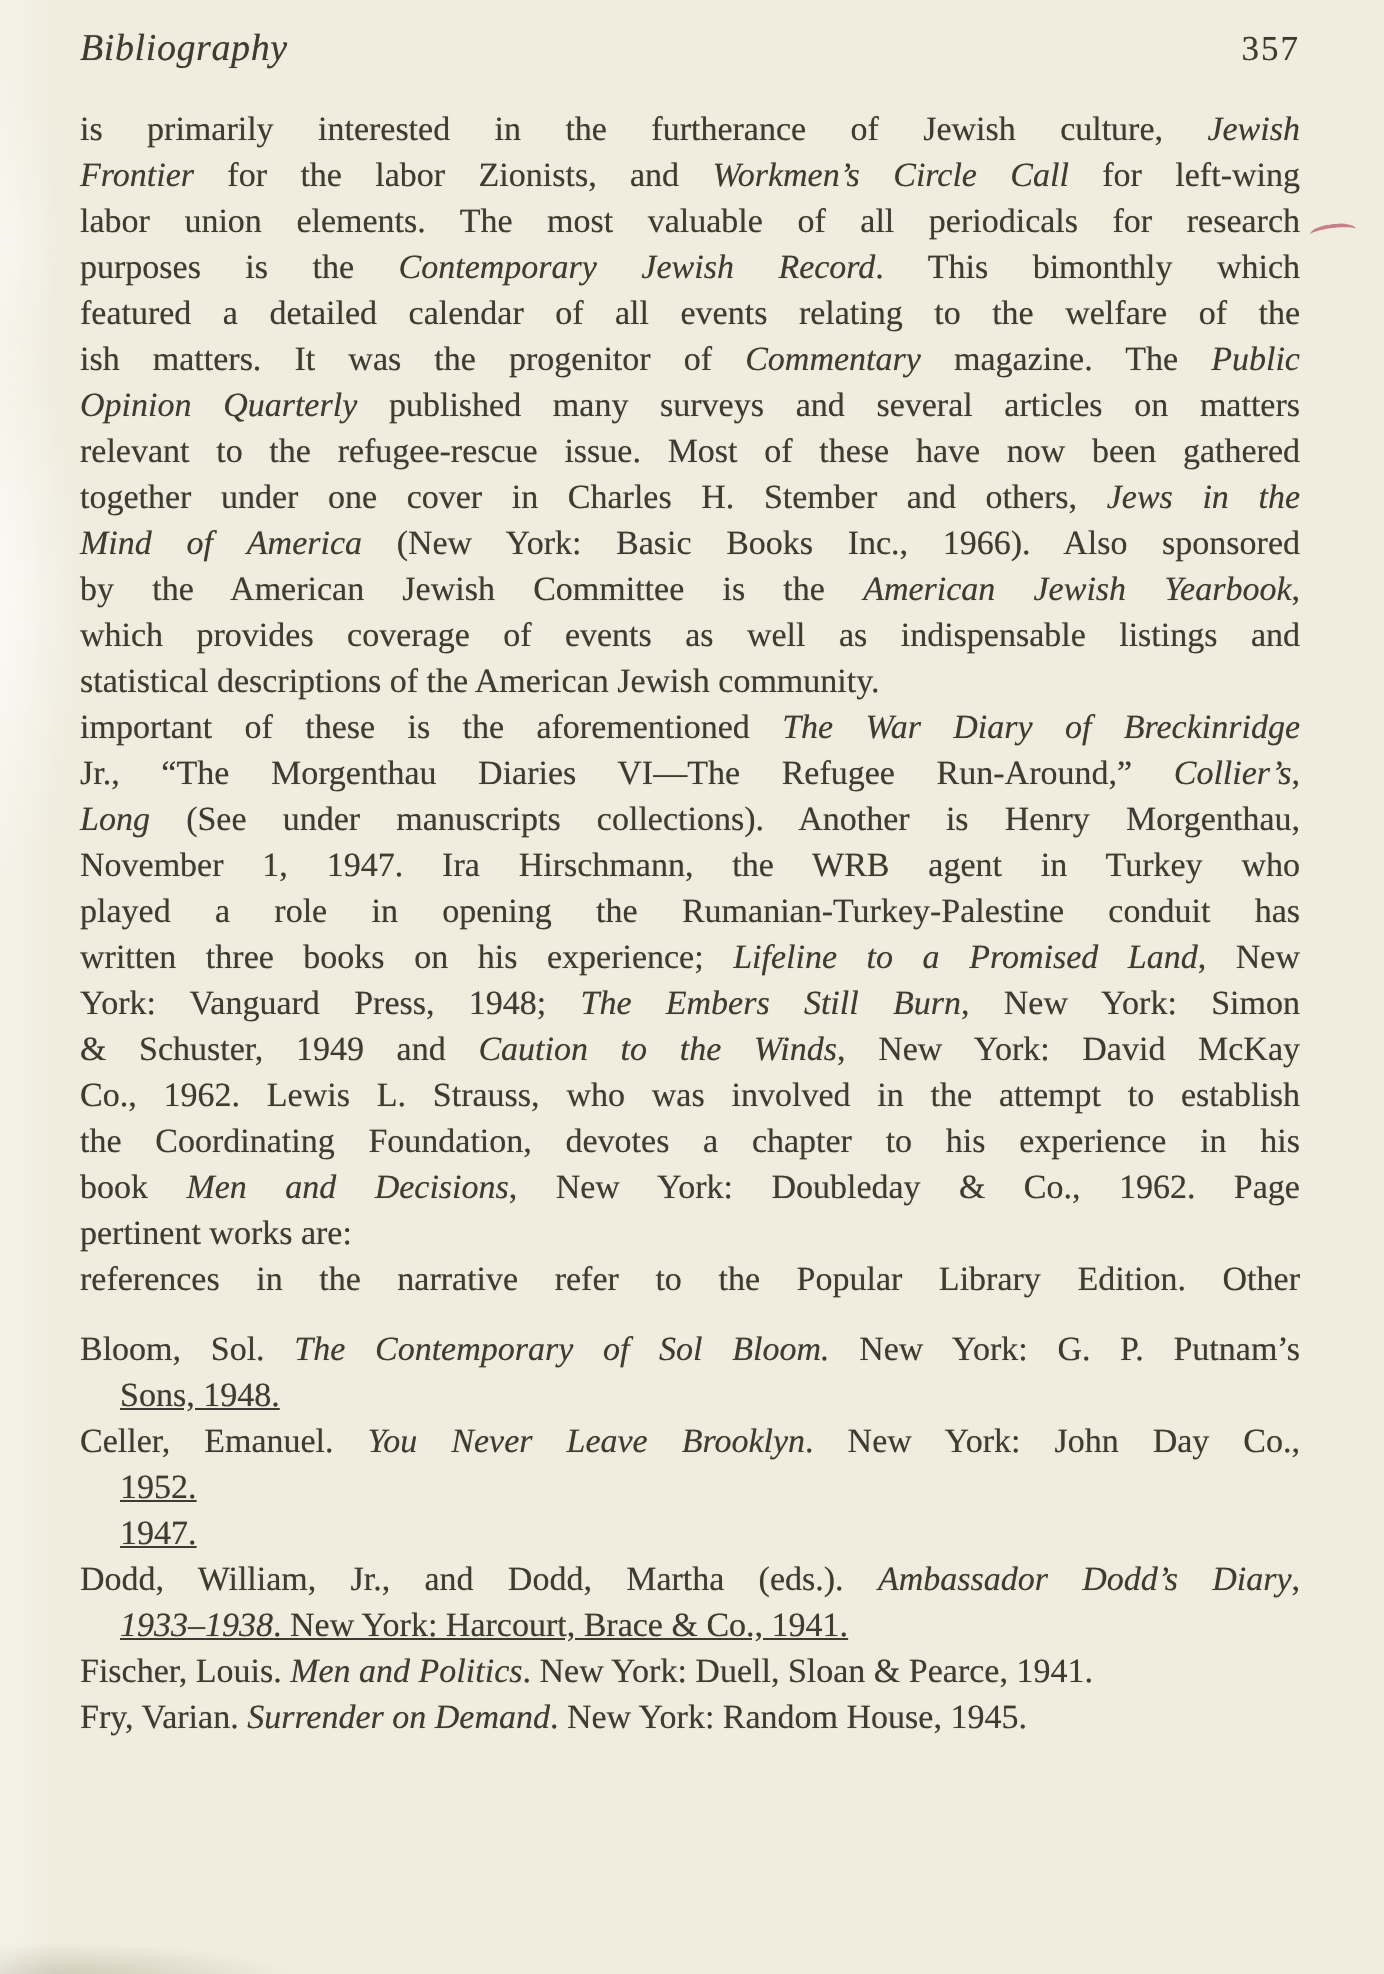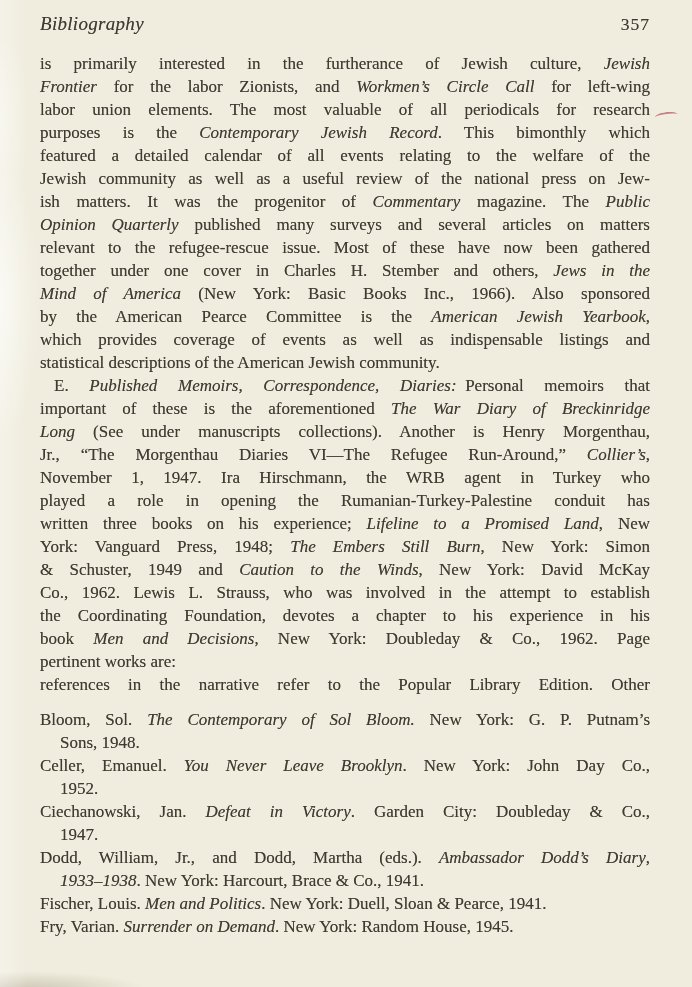--- a/index.html
+++ b/index.html
@@ -43,21 +43,21 @@
   .body-text{
     font-size:17px;
     line-height:23px;
   }
   .line{
     text-align:justify;
     white-space:normal;
   }
   .line.jl{ text-align-last:justify; }
   .line.fi{ text-indent:14px; }
-  .line.cont{ padding-left:20px; }
+  .line.cont{ padding-left:20px;text-decoration:underline; }
   .it{ font-style:italic; }
   .bib{ margin-top:12px; }
   
   .body-text, .hdr{ text-shadow:0 0 .4px rgba(62,60,50,.55); }
   .pen-mark{
     position:absolute;
     left:655px; top:112px;
     width:23px; height:8px;
     border-top:2.5px solid var(--pen);
     border-radius:50%;
@@ -76,35 +76,33 @@
   </div>
 
   <div class="body-text">
     <div id="paragraphs">
         <div>
           <div class="line jl"><span>is primarily interested in the furtherance of Jewish culture, </span><span class="it">Jewish</span></div>
           <div class="line jl"><span class="it">Frontier</span><span> for the labor Zionists, and </span><span class="it">Workmen’s Circle Call</span><span> for left-wing</span></div>
           <div class="line jl"><span>labor union elements. The most valuable of all periodicals for research</span></div>
           <div class="line jl"><span>purposes is the </span><span class="it">Contemporary Jewish Record</span><span>. This bimonthly which</span></div>
           <div class="line jl"><span>featured a detailed calendar of all events relating to the welfare of the</span></div>
-          <div class="line jl"><span>Jewish community as well as a useful review of the national press on Jew-</span></div>
           <div class="line jl"><span>ish matters. It was the progenitor of </span><span class="it">Commentary</span><span> magazine. The </span><span class="it">Public</span></div>
           <div class="line jl"><span class="it">Opinion Quarterly</span><span> published many surveys and several articles on matters</span></div>
           <div class="line jl"><span>relevant to the refugee-rescue issue. Most of these have now been gathered</span></div>
           <div class="line jl"><span>together under one cover in Charles H. Stember and others, </span><span class="it">Jews in the</span></div>
           <div class="line jl"><span class="it">Mind of America</span><span> (New York: Basic Books Inc., 1966). Also sponsored</span></div>
-          <div class="line jl"><span>by the American Pearce Committee is the </span><span class="it">American Jewish Yearbook</span><span>,</span></div>
+          <div class="line jl"><span>by the American Jewish Committee is the </span><span class="it">American Jewish Yearbook</span><span>,</span></div>
           <div class="line jl"><span>which provides coverage of events as well as indispensable listings and</span></div>
           <div class="line"><span>statistical descriptions of the American Jewish community.</span></div>
         </div>
         <div>
-          <div class="line jl fi"><span>E. </span><span class="it">Published Memoirs, Correspondence, Diaries:</span><span> Personal memoirs that</span></div>
           <div class="line jl"><span>important of these is the aforementioned </span><span class="it">The War Diary of Breckinridge</span></div>
+          <div class="line jl"><span>Jr., “The Morgenthau Diaries VI—The Refugee Run-Around,” </span><span class="it">Collier’s</span><span>,</span></div>
           <div class="line jl"><span class="it">Long</span><span> (See under manuscripts collections). Another is Henry Morgenthau,</span></div>
-          <div class="line jl"><span>Jr., “The Morgenthau Diaries VI—The Refugee Run-Around,” </span><span class="it">Collier’s</span><span>,</span></div>
           <div class="line jl"><span>November 1, 1947. Ira Hirschmann, the WRB agent in Turkey who</span></div>
           <div class="line jl"><span>played a role in opening the Rumanian-Turkey-Palestine conduit has</span></div>
           <div class="line jl"><span>written three books on his experience; </span><span class="it">Lifeline to a Promised Land</span><span>, New</span></div>
           <div class="line jl"><span>York: Vanguard Press, 1948; </span><span class="it">The Embers Still Burn</span><span>, New York: Simon</span></div>
           <div class="line jl"><span>&amp; Schuster, 1949 and </span><span class="it">Caution to the Winds</span><span>, New York: David McKay</span></div>
           <div class="line jl"><span>Co., 1962. Lewis L. Strauss, who was involved in the attempt to establish</span></div>
           <div class="line jl"><span>the Coordinating Foundation, devotes a chapter to his experience in his</span></div>
           <div class="line jl"><span>book </span><span class="it">Men and Decisions</span><span>, New York: Doubleday &amp; Co., 1962. Page</span></div>
           <div class="line"><span>pertinent works are:</span></div>
           <div class="line jl"><span>references in the narrative refer to the Popular Library Edition. Other</span></div>
@@ -113,21 +111,20 @@
     <div id="bib" class="bib">
         <div>
           <div class="line jl"><span>Bloom, Sol. </span><span class="it">The Contemporary of Sol Bloom.</span><span> New York: G. P. Putnam’s</span></div>
           <div class="line cont"><span>Sons, 1948.</span></div>
         </div>
         <div>
           <div class="line jl"><span>Celler, Emanuel. </span><span class="it">You Never Leave Brooklyn</span><span>. New York: John Day Co.,</span></div>
           <div class="line cont"><span>1952.</span></div>
         </div>
         <div>
-          <div class="line jl"><span>Ciechanowski, Jan. </span><span class="it">Defeat in Victory</span><span>. Garden City: Doubleday &amp; Co.,</span></div>
           <div class="line cont"><span>1947.</span></div>
         </div>
         <div>
           <div class="line jl"><span>Dodd, William, Jr., and Dodd, Martha (eds.). </span><span class="it">Ambassador Dodd’s Diary</span><span>,</span></div>
           <div class="line cont"><span class="it">1933–1938</span><span>. New York: Harcourt, Brace &amp; Co., 1941.</span></div>
         </div>
         <div>
           <div class="line"><span>Fischer, Louis. </span><span class="it">Men and Politics</span><span>. New York: Duell, Sloan &amp; Pearce, 1941.</span></div>
         </div>
         <div>

